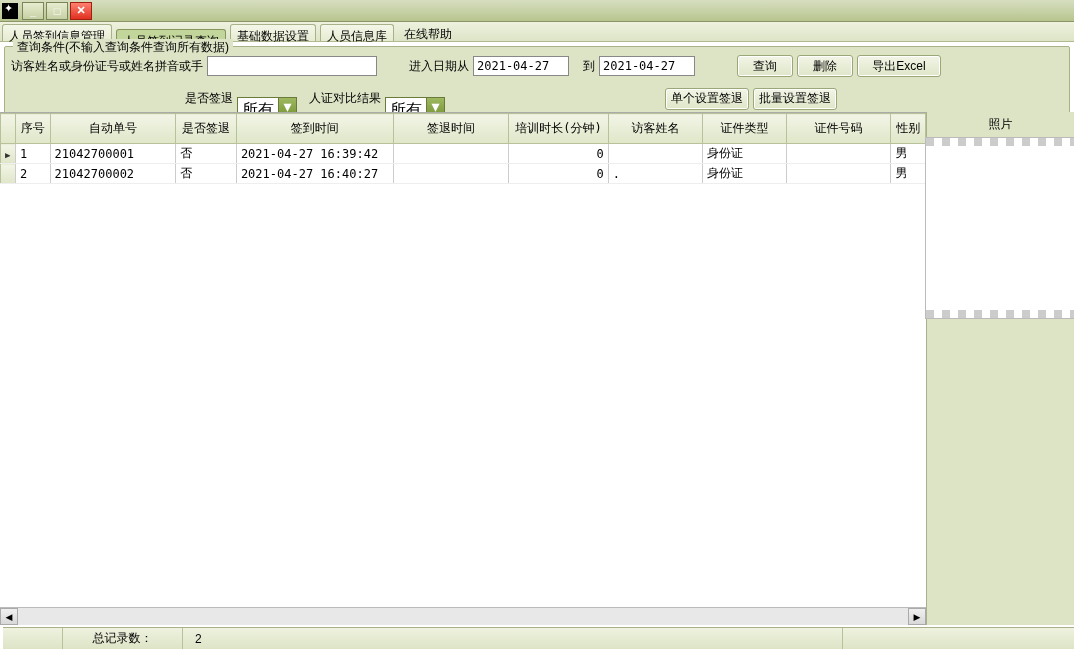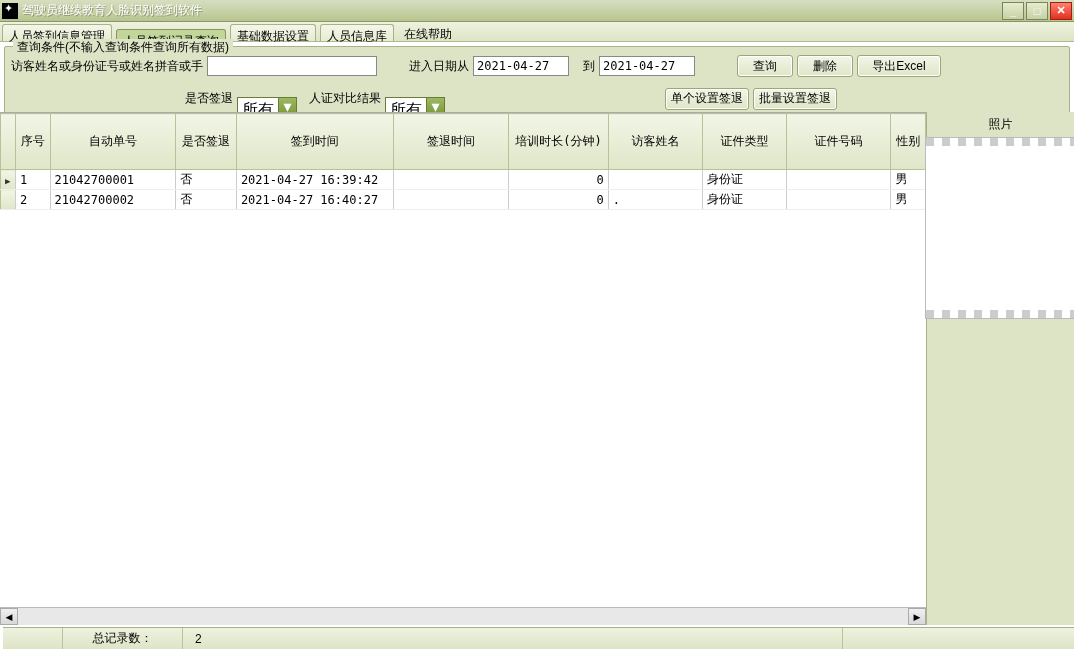--- a/index.html
+++ b/index.html
@@ -156,21 +156,21 @@
 }
 table.grid {
   border-collapse: collapse;
   width: 100%;
   font-size: 12px;
   font-family: "SimSun","宋体",monospace;
 }
 table.grid th {
   background: linear-gradient(#f2f5e6,#dfe6c8);
   border: 1px solid #b8c29a;
-  padding: 19px 4px;
+  padding: 6px 4px;
   font-weight: normal;
   height: 18px;
   white-space: nowrap;
 }
 table.grid td {
   border-right: 1px solid #ccc;
   border-bottom: 1px solid #eee;
   padding: 1px 4px;
   height: 16px;
   white-space: nowrap;
@@ -240,21 +240,20 @@
   display:flex; align-items:center;
 }
 .statusbar .cell.first { width: 60px; }
 .statusbar .cell.label { justify-content: center; }
 </style>
 </head>
 <body>
 
 <div class="titlebar">
   <div class="app-icon"></div>
-  <div class="title">驾驶员继续教育人脸识别签到软件</div>
   <div class="win-btns">
     <div class="win-btn">_</div>
     <div class="win-btn">□</div>
     <div class="win-btn close">✕</div>
   </div>
 </div>
 
 <div class="menubar">
   <div class="menu-item"><span>人员签到信息管理</span></div>
   <div class="menu-item active"><span>人员签到记录查询</span></div>

